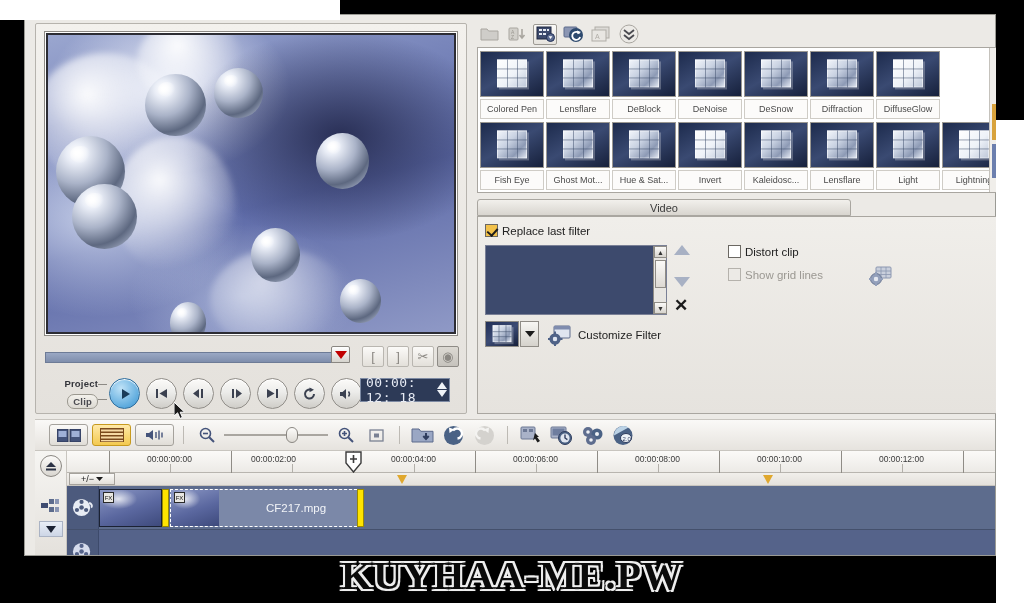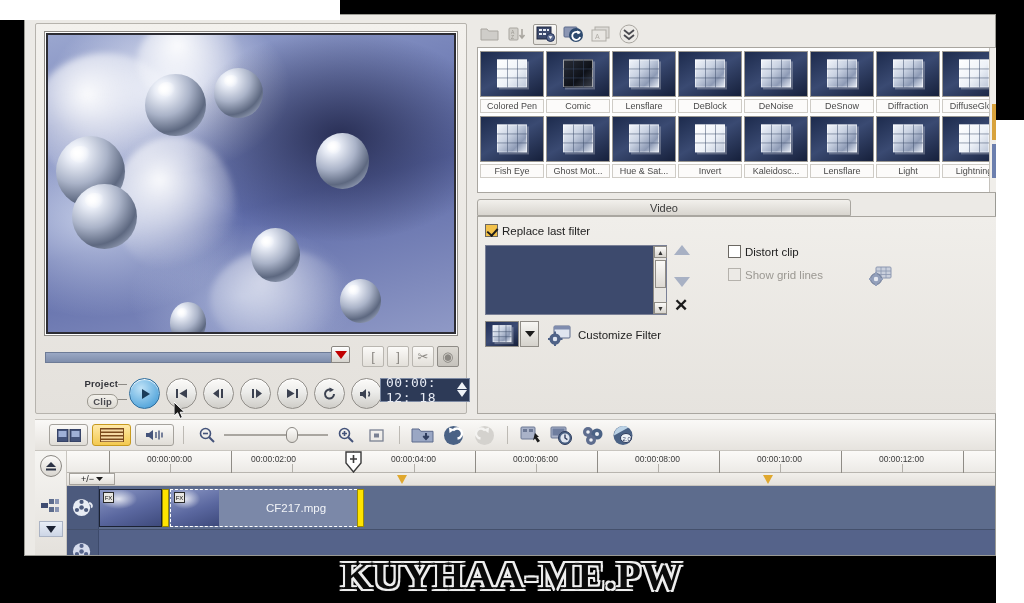--- a/index.html
+++ b/index.html
@@ -77,21 +77,21 @@
   .edit-btns { position: absolute; right: 0; top: 0; display: flex; gap: 3px; }
   .ebtn {
     width: 22px; height: 21px; border: 1px solid #b9b6b0;
     background: linear-gradient(#fbfaf8,#e3e0da);
     display: flex; align-items: center; justify-content: center;
     font-size: 13px; color: #8a8782; border-radius: 2px;
   }
   .ebtn.active { background: linear-gradient(#dcd9d3,#c6c3bd); border-color: #8e8b86; }
 
   
-  .transport { position: absolute; left: 20px; top: 352px; width: 416px; height: 36px; }
+  .transport { position: absolute; left: 0; top: 352px; width: 416px; height: 36px; }
   .pc-labels { position: absolute; left: 4px; top: 1px; width: 58px; text-align: right; }
   .pc-label { font-size: 9.5px; font-weight: bold; color: #33343a; line-height: 13px; letter-spacing: .2px; }
   .pc-label.clip {
     display: inline-block; padding: 0 5px; border-radius: 7px;
     border: 1px solid #9b988f; background: linear-gradient(#f3f1ec,#dcd9d2); color: #4a4a50;
   }
   .dash { position: absolute; width: 9px; height: 1px; background: #8d8a85; }
   .tbtn {
     position: absolute; top: 2px; width: 31px; height: 31px; border-radius: 50%;
     background: linear-gradient(#fcfbf9 0%, #ececea 45%, #cfcdc8 100%);
@@ -156,21 +156,21 @@
     box-shadow: 2px 2px 0 rgba(255,255,255,.25), inset 0 0 0 1px rgba(255,255,255,.55);
   }
   .cube i { position: absolute; background: rgba(60,75,105,.5); }
   .cube i.h1 { left:0; right:0; top: 33%; height: 1px; }
   .cube i.h2 { left:0; right:0; top: 66%; height: 1px; }
   .cube i.v1 { top:0; bottom:0; left: 33%; width: 1px; }
   .cube i.v2 { top:0; bottom:0; left: 66%; width: 1px; }
   .fthumb.dark .cube { background: linear-gradient(135deg,#2a2f3a,#0e1118 60%,#3d434f); }
   .fthumb.bright .cube { background: linear-gradient(135deg,#ffffff,#eef2f8 55%,#bcc6d8); }
   .fcap {
-    margin-top: 2px; height: 14px; border: 1px solid #cfccc6; background: #fcfbfa;
+    margin-top: 2px; height: 20px; border: 1px solid #cfccc6; background: #fcfbfa;
     font-size: 9px; color: #4a4a4a; display: flex; align-items: center; justify-content: center;
     white-space: nowrap; overflow: hidden;
   }
   .fscroll {
     position: absolute; right: 0; top: 0; width: 13px; height: 100%;
     background: #f0eeea; border-left: 1px solid #c5c2bc;
   }
   .fscroll .bar1 { position: absolute; left: 2px; top: 56px; width: 9px; height: 36px; background: #d8a23c; }
   .fscroll .bar2 { position: absolute; left: 2px; top: 96px; width: 9px; height: 34px; background: #6c7fae; }
 
@@ -490,31 +490,20 @@
           <div class="fitem">
             <div class="fthumb bright">
               <span class="cube">
                 <i class="h1"></i>
                 <i class="h2"></i>
                 <i class="v1"></i>
                 <i class="v2"></i>
               </span>
             </div>
             <div class="fcap">Colored Pen</div>
-          </div>
-          <div class="fitem">
-            <div class="fthumb dark">
-              <span class="cube">
-                <i class="h1"></i>
-                <i class="h2"></i>
-                <i class="v1"></i>
-                <i class="v2"></i>
-              </span>
-            </div>
-            <div class="fcap">Comic</div>
           </div>
           <div class="fitem">
             <div class="fthumb ">
               <span class="cube">
                 <i class="h1"></i>
                 <i class="h2"></i>
                 <i class="v1"></i>
                 <i class="v2"></i>
               </span>
             </div>

